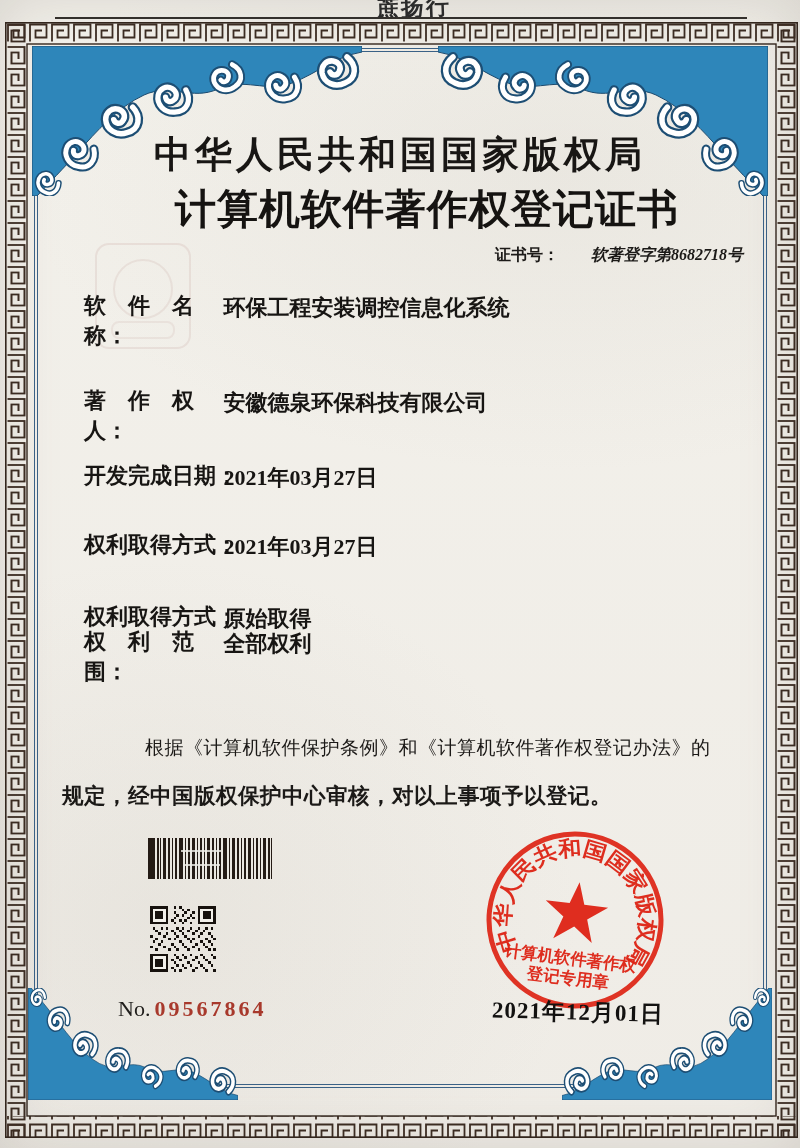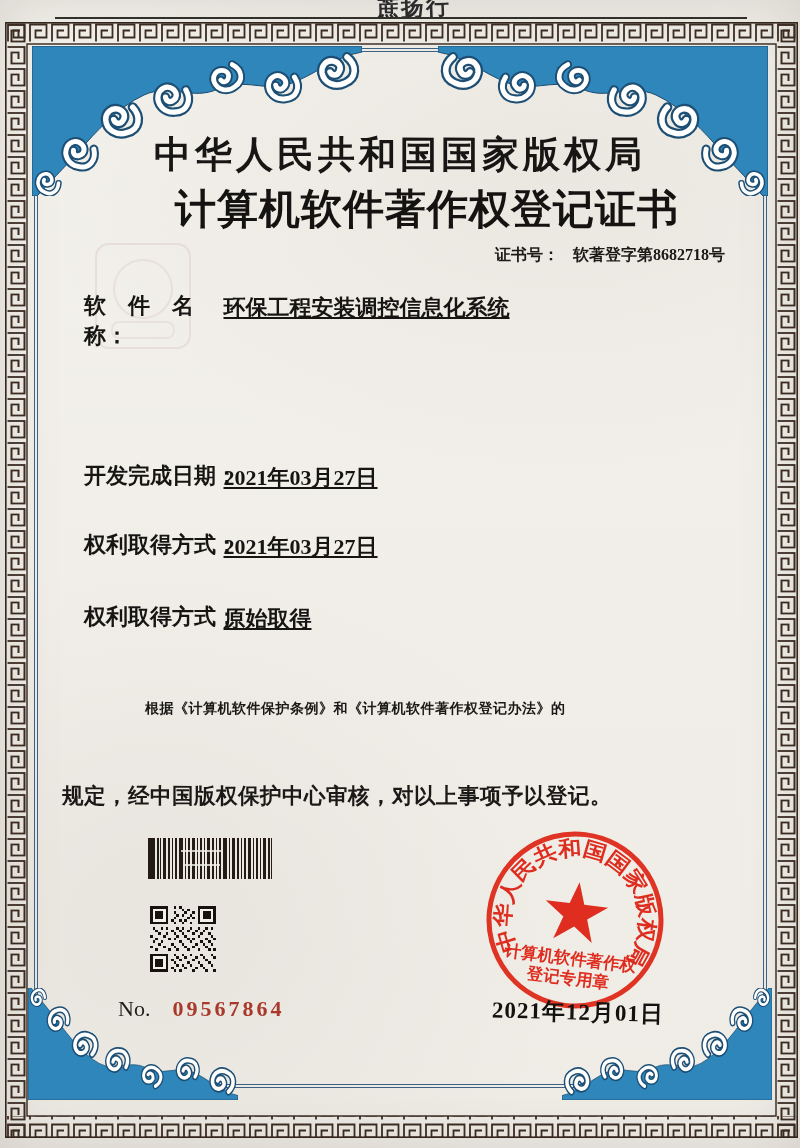--- a/index.html
+++ b/index.html
@@ -26,35 +26,35 @@
   .orn.bl{left:28px;top:988px;width:210px;height:112px;transform:scaleY(-1);}
   .orn.br{left:562px;top:988px;width:210px;height:112px;transform:scale(-1,-1);}
   
   .emboss{left:95px;top:243px;width:92px;height:102px;border:2px solid rgba(195,160,155,.38);border-radius:14px;opacity:.55;}
   .emboss:before{content:"";position:absolute;left:16px;top:14px;width:56px;height:56px;border:2px solid rgba(195,160,155,.35);border-radius:50%;}
   .emboss:after{content:"";position:absolute;left:14px;bottom:8px;width:60px;height:14px;border:2px solid rgba(195,160,155,.30);border-radius:8px;}
   
   .authority{left:0;top:130px;width:800px;text-align:center;font-size:37px;font-weight:bold;color:#181614;letter-spacing:4px;}
   .certtitle{left:0;top:182px;width:679px;text-align:right;font-size:41px;font-weight:bold;color:#151311;letter-spacing:1px;}
   .certno{left:495px;top:245px;font-size:16px;font-weight:bold;color:#1c1a18;}
-  .certno .v{margin-left:14px;}
+  .certno .v{margin-left:32px;font-style:italic;}
   
   .row{left:84px;width:670px;font-size:22px;font-weight:bold;color:#171513;}
   .row .lab{display:inline-block;vertical-align:top;width:158px;}
-  .row .val{display:inline-block;vertical-align:top;margin-left:-24px;line-height:34px;text-decoration:underline;}
+  .row .val{display:inline-block;vertical-align:top;margin-left:-24px;line-height:34px;}
   .r0{top:291px}.r1{top:386px}.r2{top:461px}.r3{top:530px}.r4{top:602px}.r5{top:627px}.r6{top:677px}
   
-  .st1{left:145px;top:700px;font-size:14px;font-weight:bold;color:#1b1917;letter-spacing:.5px;}
+  .st1{left:145px;top:735px;font-size:19px;font-weight:normal;color:#1b1917;letter-spacing:.5px;}
   .st2{left:62px;top:781px;font-size:21.5px;font-weight:bold;color:#1b1917;letter-spacing:.5px;text-align:right;}
   
   .bc{left:148px;top:838px;width:124px;height:41px;}
   .qr{left:150px;top:906px;width:66px;height:66px;}
   
   .serial{left:118px;top:996px;font-size:22px;color:#201e1c;}
-  .serial .num{color:#a8392c;letter-spacing:3px;font-weight:bold;margin-left:22px;}
+  .serial .num{color:#a8392c;letter-spacing:3px;font-weight:bold;margin-left:4px;}
   
   .seal{left:465px;top:810px;width:220px;height:220px;transform:rotate(7deg);}
   .issuedate{left:492px;top:997px;width:200px;font-size:23px;font-weight:bold;color:#131211;transform:rotate(1.5deg);letter-spacing:1px;}
 </style>
 </head>
 <body>
 
 <div class="page">
 
   <svg width="0" height="0" style="position:absolute" aria-hidden="true">
@@ -128,31 +128,39 @@
   <div class="abs certno">
     <span class="l">证书号：</span><span class="v">软著登字第8682718号</span>
   </div>
 
   <div class="abs row r0">
     <span class="lab">软　件　名　称：</span>
     <span class="val">
       <div>环保工程安装调控信息化系统</div>
     </span>
   </div>
+  <div class="abs row r1">
+    <span class="lab">著　作　权　人：</span>
+    <span class="val">安徽德泉环保科技有限公司</span>
+  </div>
   <div class="abs row r2">
     <span class="lab">开发完成日期：</span>
     <span class="val">2021年03月27日</span>
   </div>
   <div class="abs row r3">
     <span class="lab">权利取得方式：</span>
     <span class="val">2021年03月27日</span>
   </div>
   <div class="abs row r4">
     <span class="lab">权利取得方式：</span>
     <span class="val">原始取得</span>
+  </div>
+  <div class="abs row r5">
+    <span class="lab">权　利　范　围：</span>
+    <span class="val">全部权利</span>
   </div>
 
   <div class="abs st1">根据《计算机软件保护条例》和《计算机软件著作权登记办法》的</div>
   <div class="abs st2">规定，经中国版权保护中心审核，对以上事项予以登记。</div>
 
   <svg class="abs bc" viewBox="0 0 124 41" preserveAspectRatio="none" shape-rendering="crispEdges">
     <g fill="#241b15">
       <rect x="0" width="7" height="41"></rect>
         <rect x="9" width="2" height="41"></rect>
         <rect x="12" width="1" height="41"></rect>

